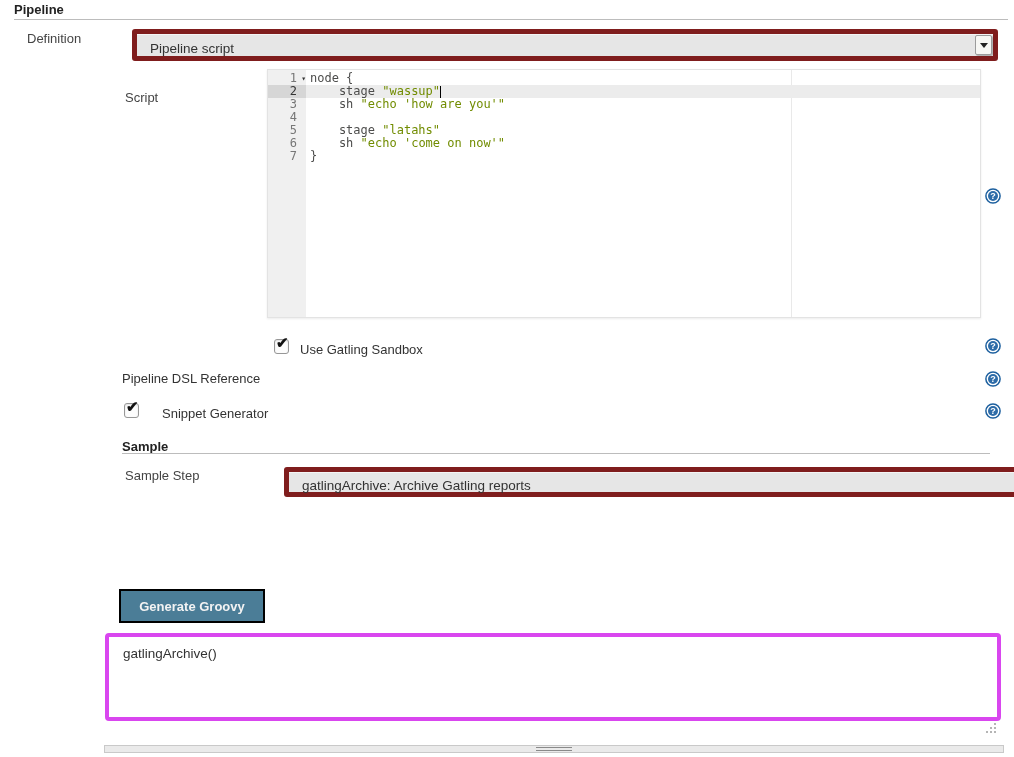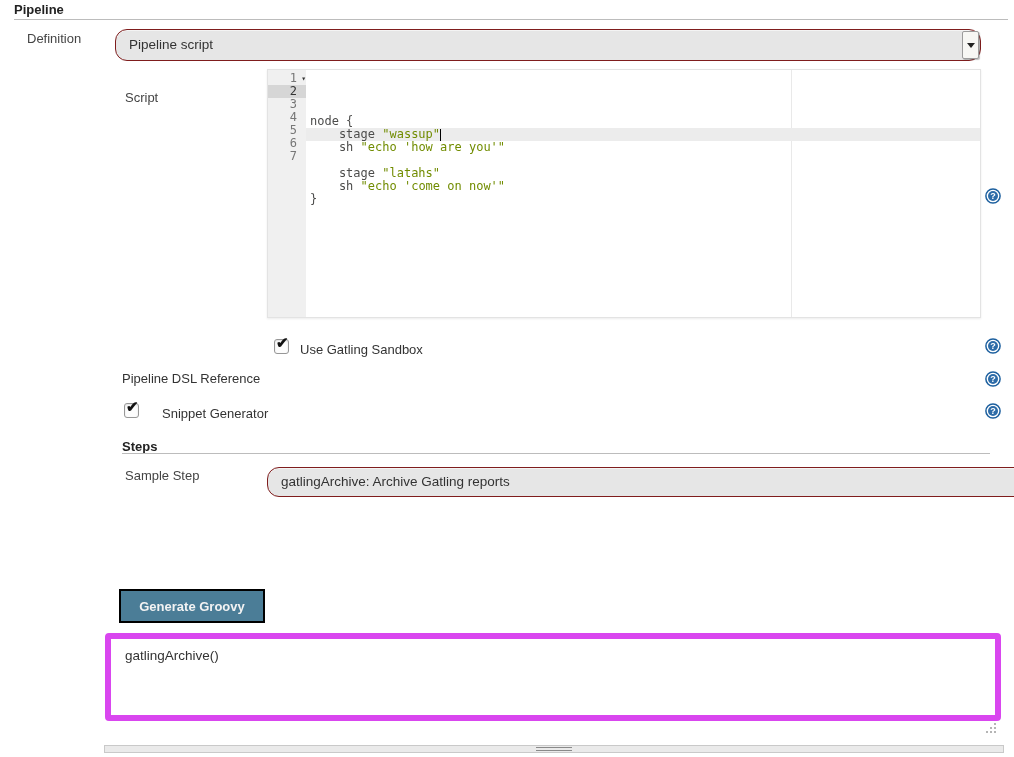--- a/index.html
+++ b/index.html
@@ -6,42 +6,42 @@
   html,body { background:#fff; }
   body { font-family:"Liberation Sans", sans-serif; }
   #screen { position:relative; width:1014px; height:757px; background:#fff; overflow:hidden; }
 
   .abs { position:absolute; }
   .section-title { font-size:13px; font-weight:bold; color:#222; }
   .hrule { height:1px; background:#bcbcbc; }
   .field-label { font-size:13px; color:#444; }
 
   
-  .select { background:#e6e6e6; border:1px solid #7f1d1d; border-radius:12px;
-            box-shadow:inset 0 1px 0 rgba(255,255,255,.55); cursor:pointer; }
+  .select { background:#e6e6e6; border:5px solid #7f1d1d; border-radius:3px;
+            box-shadow:inset 0 1px 0 rgba(255,255,255,.55); cursor:pointer;margin-left:17px; }
   .select .sel-text { font-size:13.5px; color:#333; padding-left:13px; }
   .sel-btn { position:absolute; right:1px; top:1px; bottom:1px; width:17px;
              background:#f7f7f4; border:1px solid #9c9c9c; border-radius:2px;
              box-shadow:1px 1px 1px rgba(0,0,0,.25);
              display:flex; align-items:center; justify-content:center; }
   .sel-arrow { width:0; height:0; border-left:4px solid transparent;
                border-right:4px solid transparent; border-top:5px solid #222; }
 
   
   #editor { left:267px; top:69px; width:714px; height:249px; background:#fff;
             border:1px solid #e3e3e3; box-shadow:0 1px 2px rgba(0,0,0,.08);
             font-family:"DejaVu Sans Mono", monospace; font-size:12px; overflow:hidden; }
   #gutter { position:absolute; left:0; top:0; bottom:0; width:38px; background:#f0f0f0;
             padding-top:2px; z-index:3; }
   .gut-line { height:13px; line-height:13px; text-align:right; padding-right:9px;
               color:#777; position:relative; }
   .gut-line.active { background:#d6d6d6; color:#333; }
   .fold-arrow { position:absolute; right:0; top:1px; font-size:8px; color:#333; line-height:11px; }
   #print-margin { position:absolute; left:523px; top:0; bottom:0; width:1px; background:#e9e9e9; z-index:1; }
-  #code-lines { position:absolute; left:38px; top:2px; right:0; z-index:2;margin-top:43px; }
+  #code-lines { position:absolute; left:38px; top:2px; right:0; z-index:2; }
   .code-line { height:13px; line-height:13px; white-space:pre; padding-left:4px; }
   .code-line.active { background:#ececec; }
   .cursor { display:inline-block; width:1px; height:12px; background:#000; vertical-align:middle; }
 
   
   .help { width:16px; height:16px; cursor:pointer; }
 
   
   .checkbox { width:15px; height:15px; background:#fdfdfd; border:1px solid #979797;
               border-radius:3px; box-shadow:inset 0 1px 2px rgba(0,0,0,.12); cursor:pointer; }
@@ -49,21 +49,21 @@
                      color:#111; line-height:15px; }
   .chk-label { font-size:13px; color:#333; }
 
   
   .gen-btn { left:119px; top:589px; width:146px; height:34px; background:#4b7d97;
              border:2px solid #000000; color:#f3f3f3; font-weight:bold; font-size:13px;
              font-family:"Liberation Sans",sans-serif; cursor:pointer; }
 
   
   #output-area { left:105px; top:633px; width:896px; height:88px; background:#fff;
-                 border:6px solid #d946ef; border-radius:4px; padding:9px 14px;
+                 border:4px solid #d946ef; border-radius:4px; padding:9px 14px;
                  font-family:"Liberation Sans",sans-serif; font-size:13.5px; color:#333;
                  resize:none; overflow:hidden; }
   .resize-dots { left:990px; top:731px; width:2px; height:2px; background:#b5b5b5;
                  box-shadow:-4px 0 #b5b5b5, 4px 0 #b5b5b5, 0 -4px #b5b5b5, 4px -4px #b5b5b5, 4px -8px #b5b5b5; }
 
   
   #drag-bar { left:104px; top:745px; width:900px; height:8px; background:#eaeaea;
               border:1px solid #c9c9c9; cursor:row-resize; }
   #drag-grip { position:absolute; left:50%; top:1px; margin-left:-18px; width:36px; height:4px;
                border-top:1px solid #8a8a8a; border-bottom:1px solid #8a8a8a; }
@@ -134,21 +134,21 @@
   </div>
   <div class="abs chk-label" style="left:300px; top:342px;">Use Gatling Sandbox</div>
 
   <div class="abs chk-label" style="left:122px; top:371px;">Pipeline DSL Reference</div>
 
   <div class="abs checkbox" style="left:124px; top:403px;">
     <span class="check">✔</span>
   </div>
   <div class="abs chk-label" style="left:150px; top:406px;margin-left:12px;">Snippet Generator</div>
 
-  <div class="abs section-title" style="left:122px; top:439px;">Steps</div>
+  <div class="abs section-title" style="left:122px; top:439px;">Sample</div>
   <div class="abs hrule" style="left:122px; top:453px; width:868px;"></div>
 
   <div class="abs field-label" style="left:125px; top:468px;">Sample Step</div>
   <div class="abs select" style="left:267px; top:467px; width:782px; height:30px;">
     <div class="sel-text" style="line-height:28px;">gatlingArchive: Archive Gatling reports</div>
     <div class="sel-btn">
       <div class="sel-arrow"></div>
     </div>
   </div>
 

